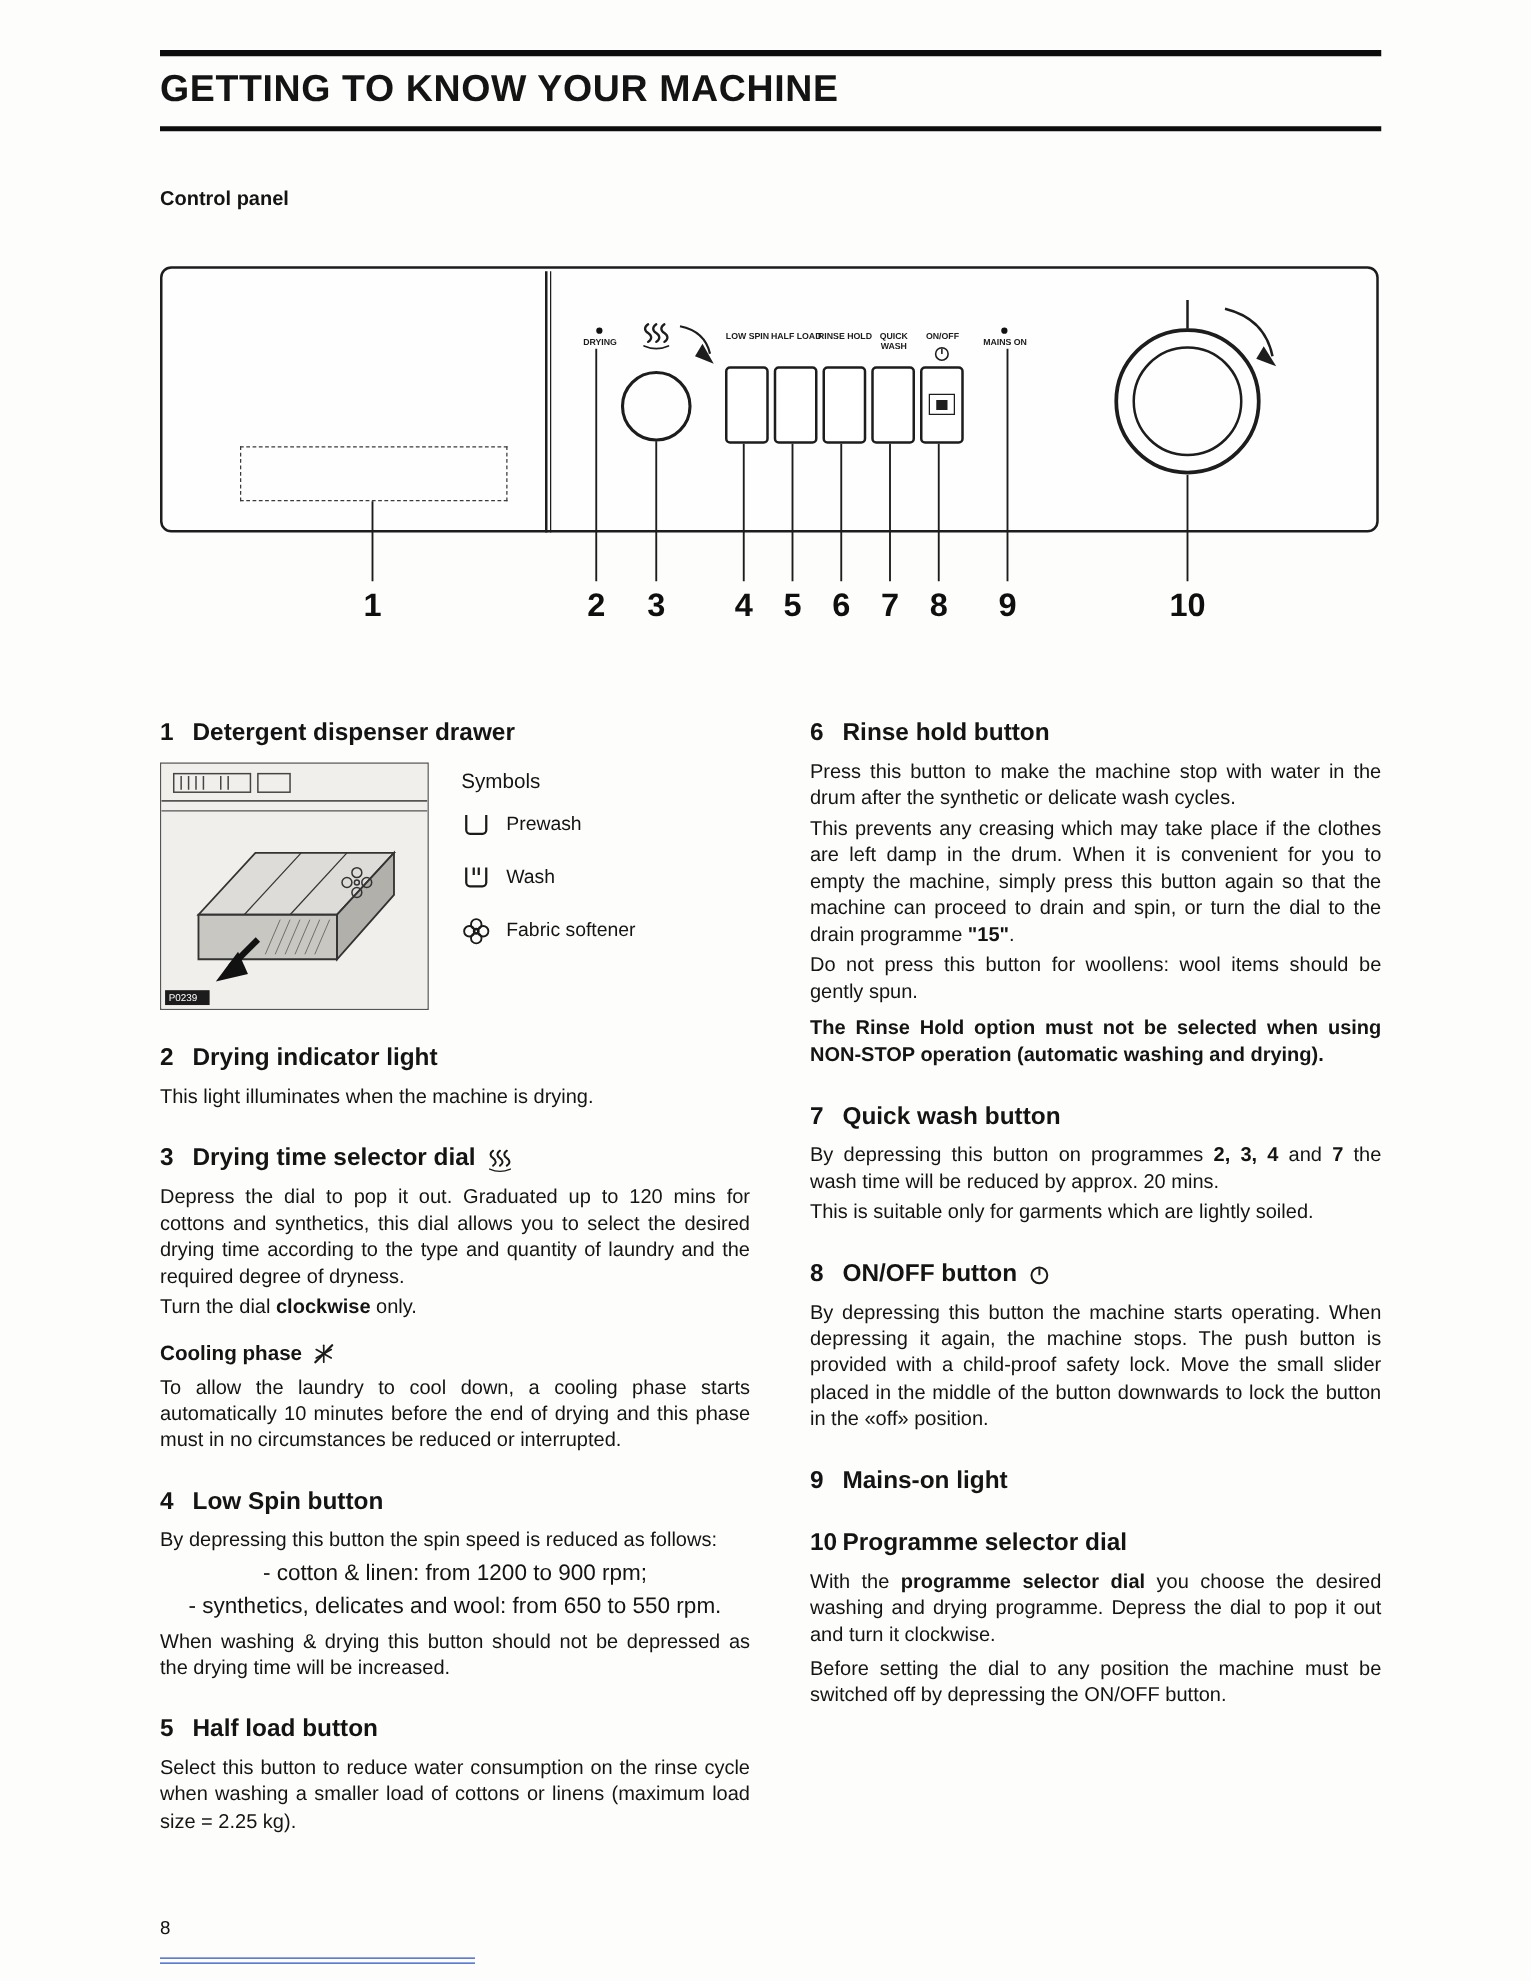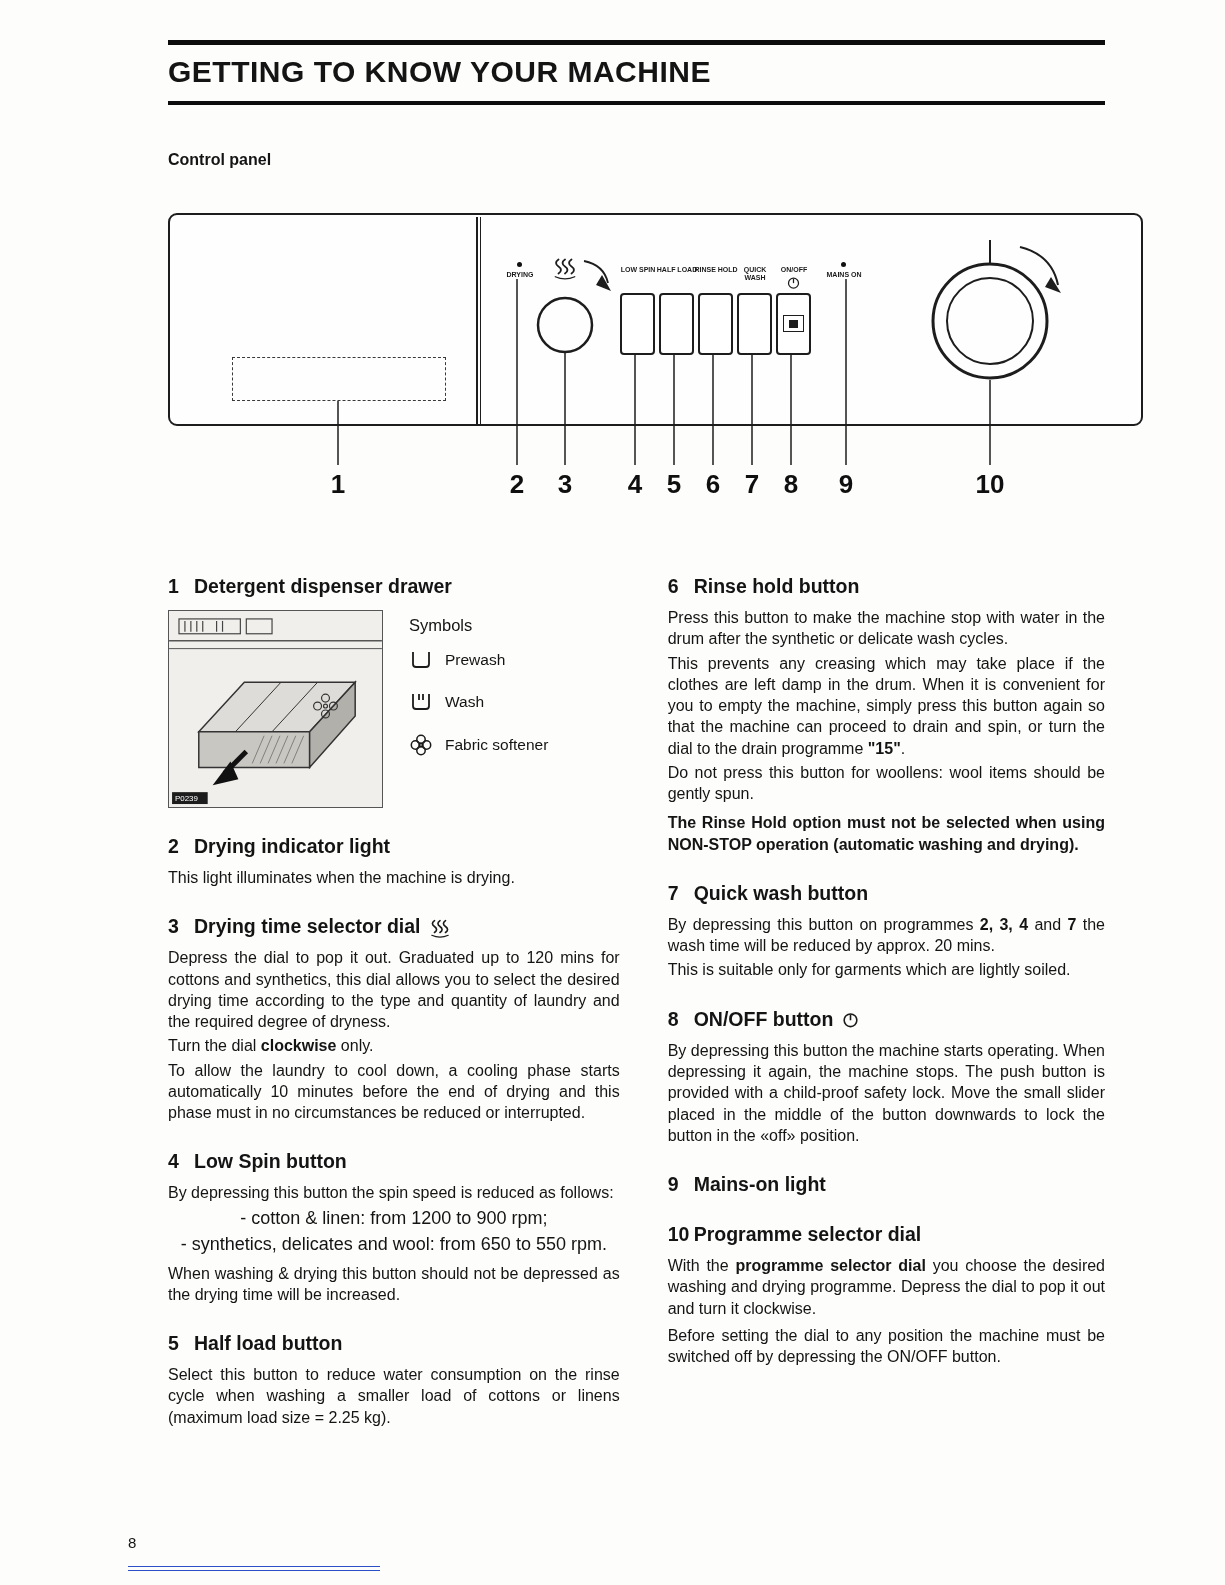--- a/index.html
+++ b/index.html
@@ -2,21 +2,20 @@
 <html><head>
 <meta charset="utf-8">
 <style>
   * { box-sizing: border-box; }
   html,body { margin:0; padding:0; background:#e8e8e8; }
   .page {
     position:relative; width:1225px; height:1585px; margin:0 auto;
     background:#fdfdfb; color:#141414;
     font-family:"Liberation Sans", sans-serif;
     overflow:hidden;
-    padding-left:40px;
   }
   .content { padding:40px 120px 0 128px; }
 
   
   .rule-thick { border-top:5px solid #0d0d0d; }
   .rule-med   { border-top:4px solid #0d0d0d; }
   h1.page-title { margin:10px 0 12px; font-size:30px; letter-spacing:0.5px; font-weight:bold; }
 
   .panel-caption { margin-top:46px; font-size:16px; font-weight:bold; }
 
@@ -287,20 +286,31 @@
                 <path d="M6 18 c3-2 3-4.5 0-6.5 c-3-2-3-4.5 0-6.5"></path>
                 <path d="M12 18 c3-2 3-4.5 0-6.5 c-3-2-3-4.5 0-6.5"></path>
                 <path d="M18 18 c3-2 3-4.5 0-6.5 c-3-2-3-4.5 0-6.5"></path>
                 <path d="M3 21 q9 4 18 0" stroke-width="1.2"></path>
               </g>
             </svg>
           </h3>
           <p>Depress the dial to pop it out. Graduated up to 120 mins for cottons and synthetics, this dial allows you to select the desired drying time according to the type and quantity of laundry and the required degree of dryness.</p>
           <p>Turn the dial <b>clockwise</b> only.</p>
 
+          <h4 class="sub-h">
+            <span>Cooling phase</span>
+            <svg class="h-icon" width="18" height="18" viewBox="0 0 24 24">
+              <g stroke="#1b1b1b" stroke-width="1.8" stroke-linecap="round">
+                <line x1="12" y1="3" x2="12" y2="21"></line>
+                <line x1="4" y1="7.5" x2="20" y2="16.5"></line>
+                <line x1="4" y1="16.5" x2="20" y2="7.5"></line>
+                <line x1="3" y1="21" x2="21" y2="3" stroke-width="2.4"></line>
+              </g>
+            </svg>
+          </h4>
           <p>To allow the laundry to cool down, a cooling phase starts automatically 10 minutes before the end of drying and this phase must in no circumstances be reduced or interrupted.</p>
         </div>
 
         <div class="sec">
           <h3 class="sec-h">
             <span class="hnum">4</span>
             <span>Low Spin button</span>
           </h3>
           <p>By depressing this button the spin speed is reduced as follows:</p>
           <div class="dash-item">-  cotton &amp; linen: from 1200 to 900 rpm;</div>

